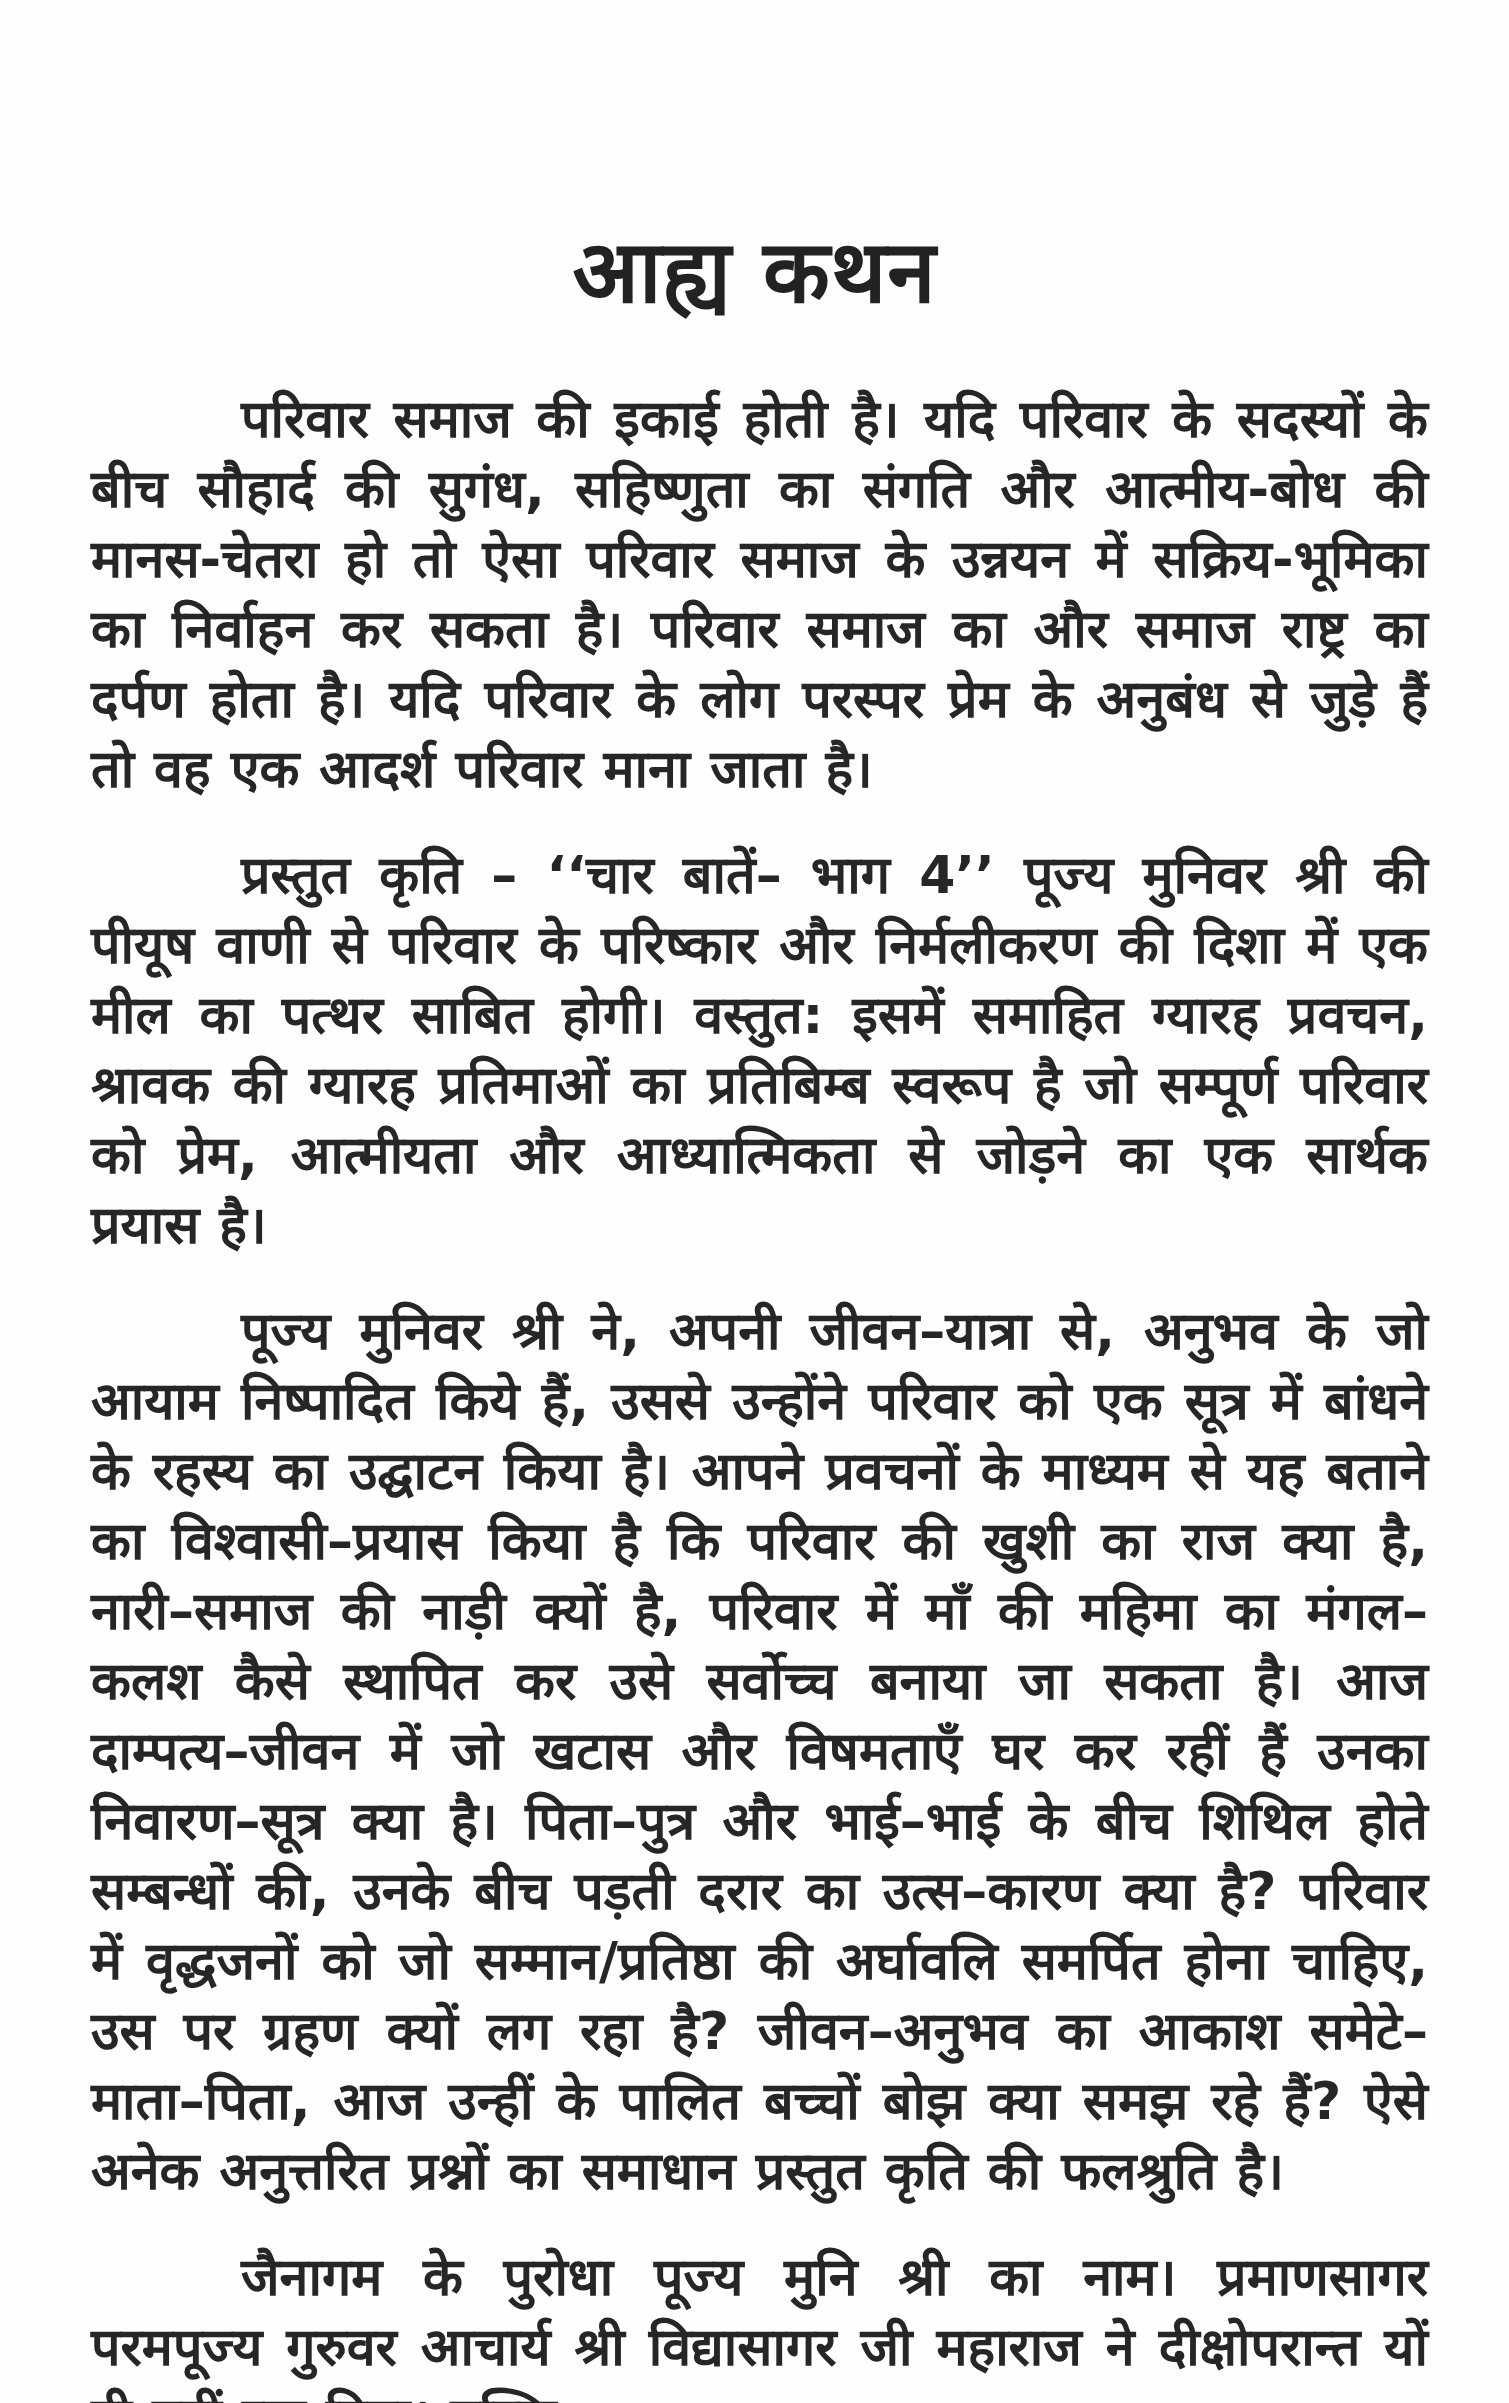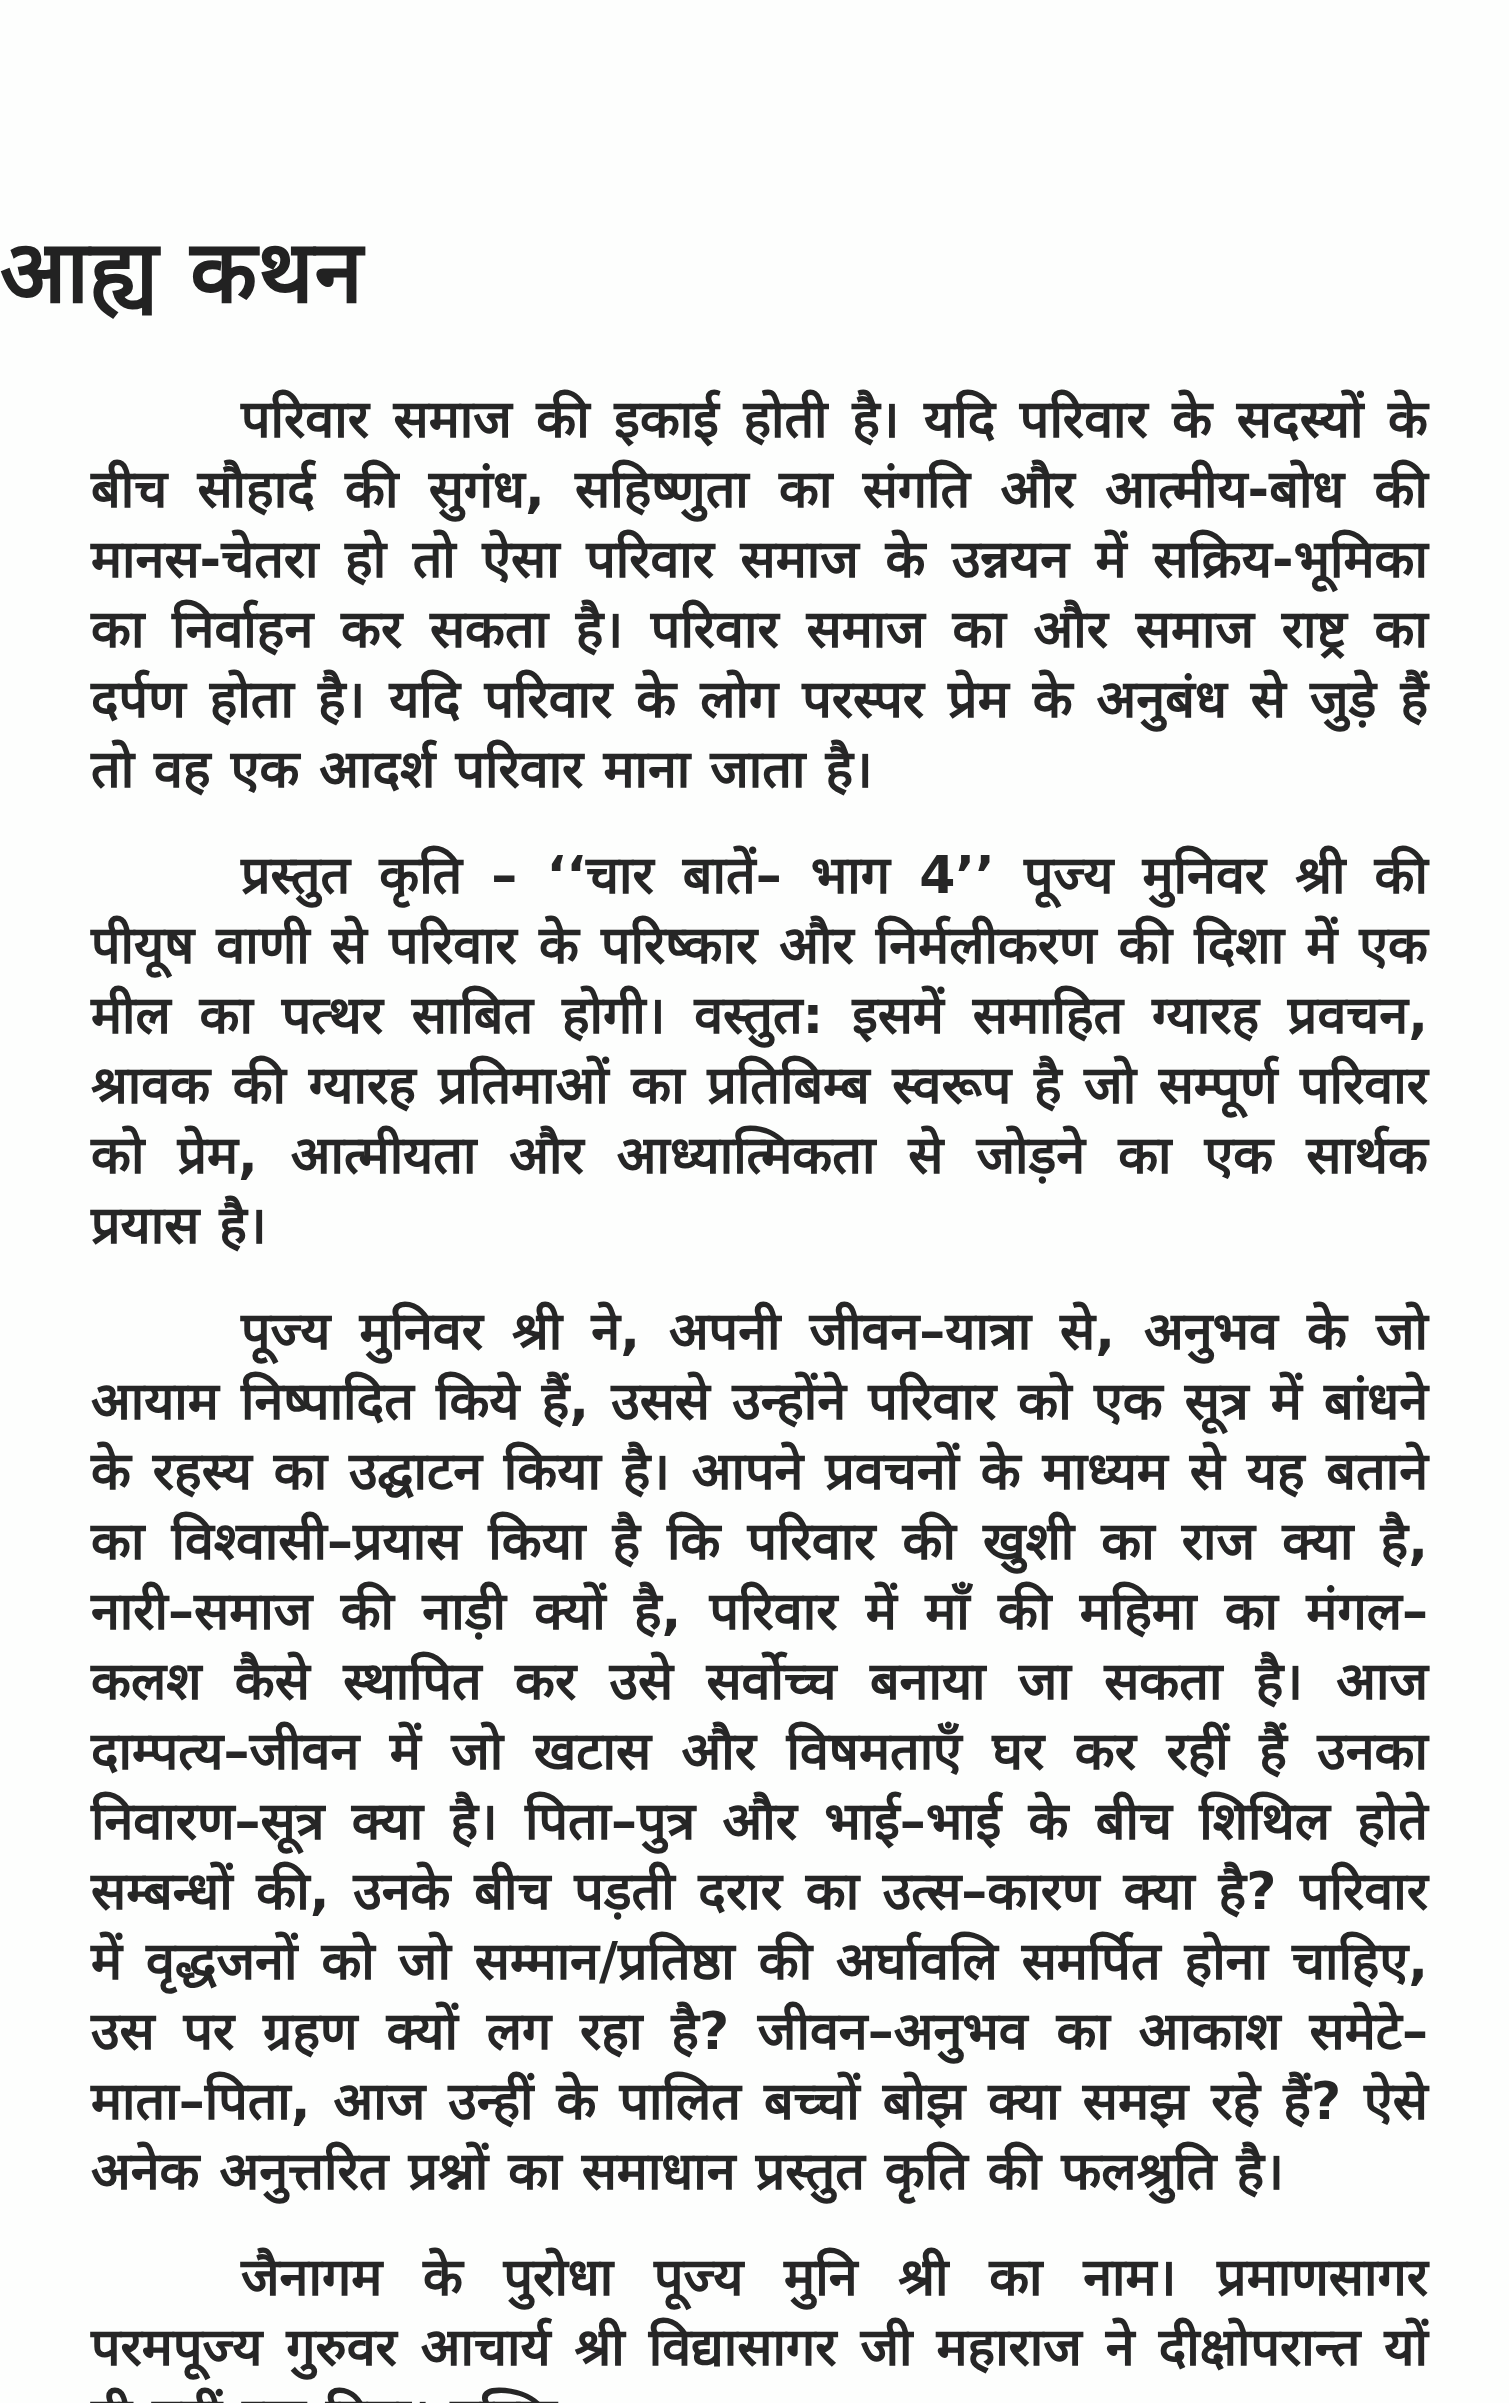--- a/index.html
+++ b/index.html
@@ -11,21 +11,21 @@
     position: relative;
     width: 1509px;
     height: 2404px;
     background: #fdfefd;
     overflow: hidden;
     font-family: "DejaVu Sans", "Liberation Serif", sans-serif;
     color: #262626;
   }
   .title {
     margin: 216px 0 55px 0;
-    text-align: left;
+    text-align: center;
     font-size: 87px;
     line-height: 1.3;
     font-weight: 700;
     color: #222222;
     letter-spacing: 0.9px;
   }
   .content {
     margin: 0 81px 0 91px;
   }
   .para {

